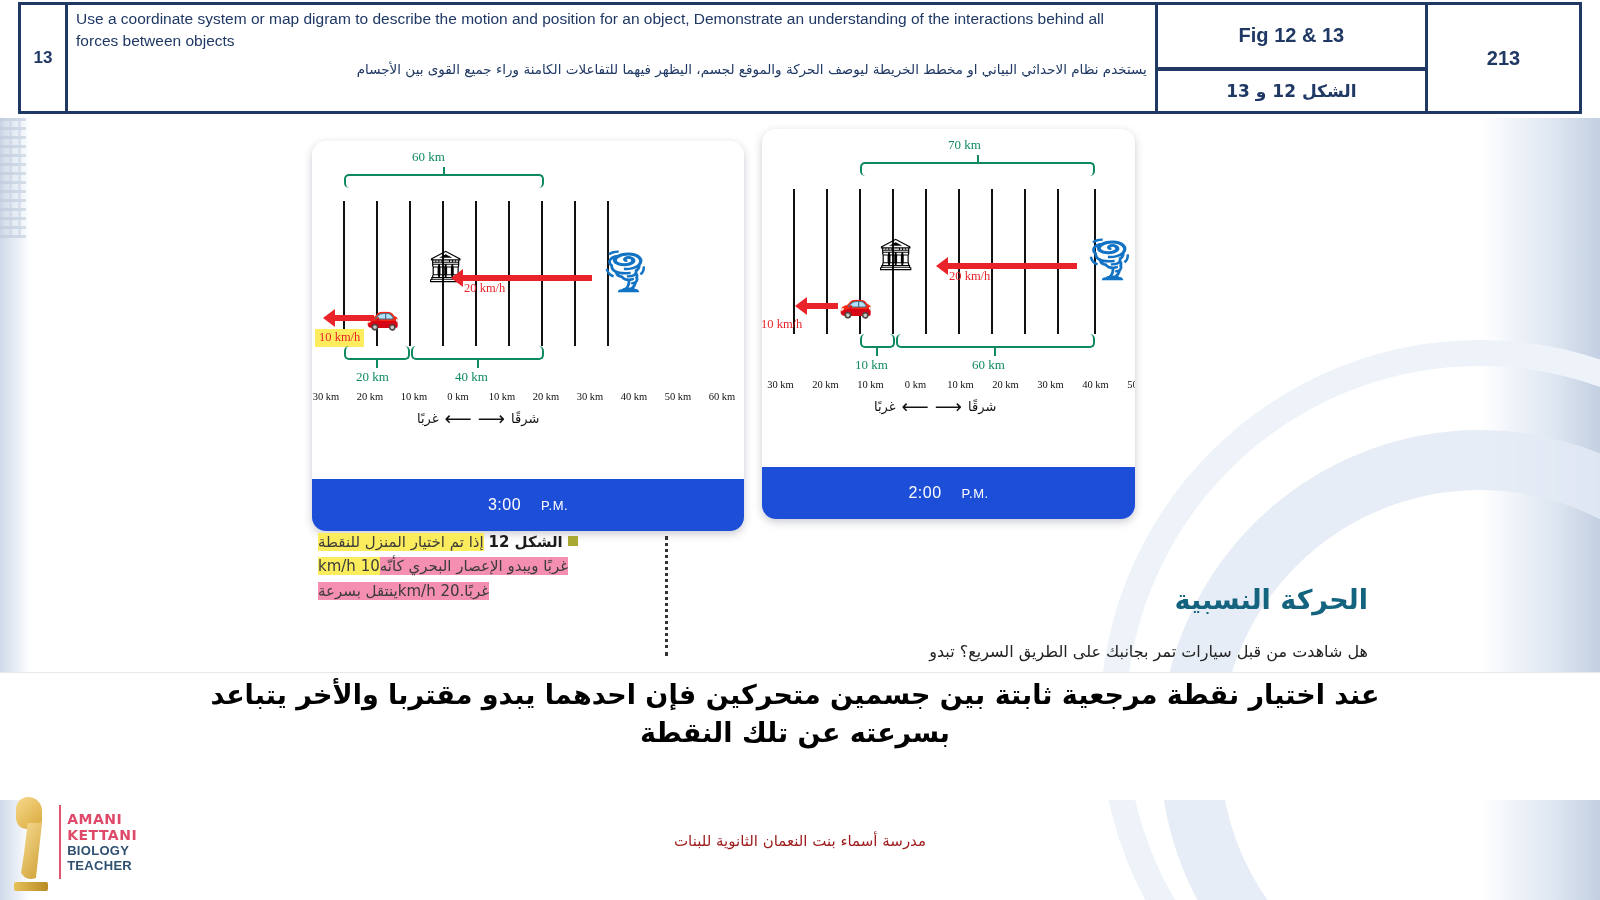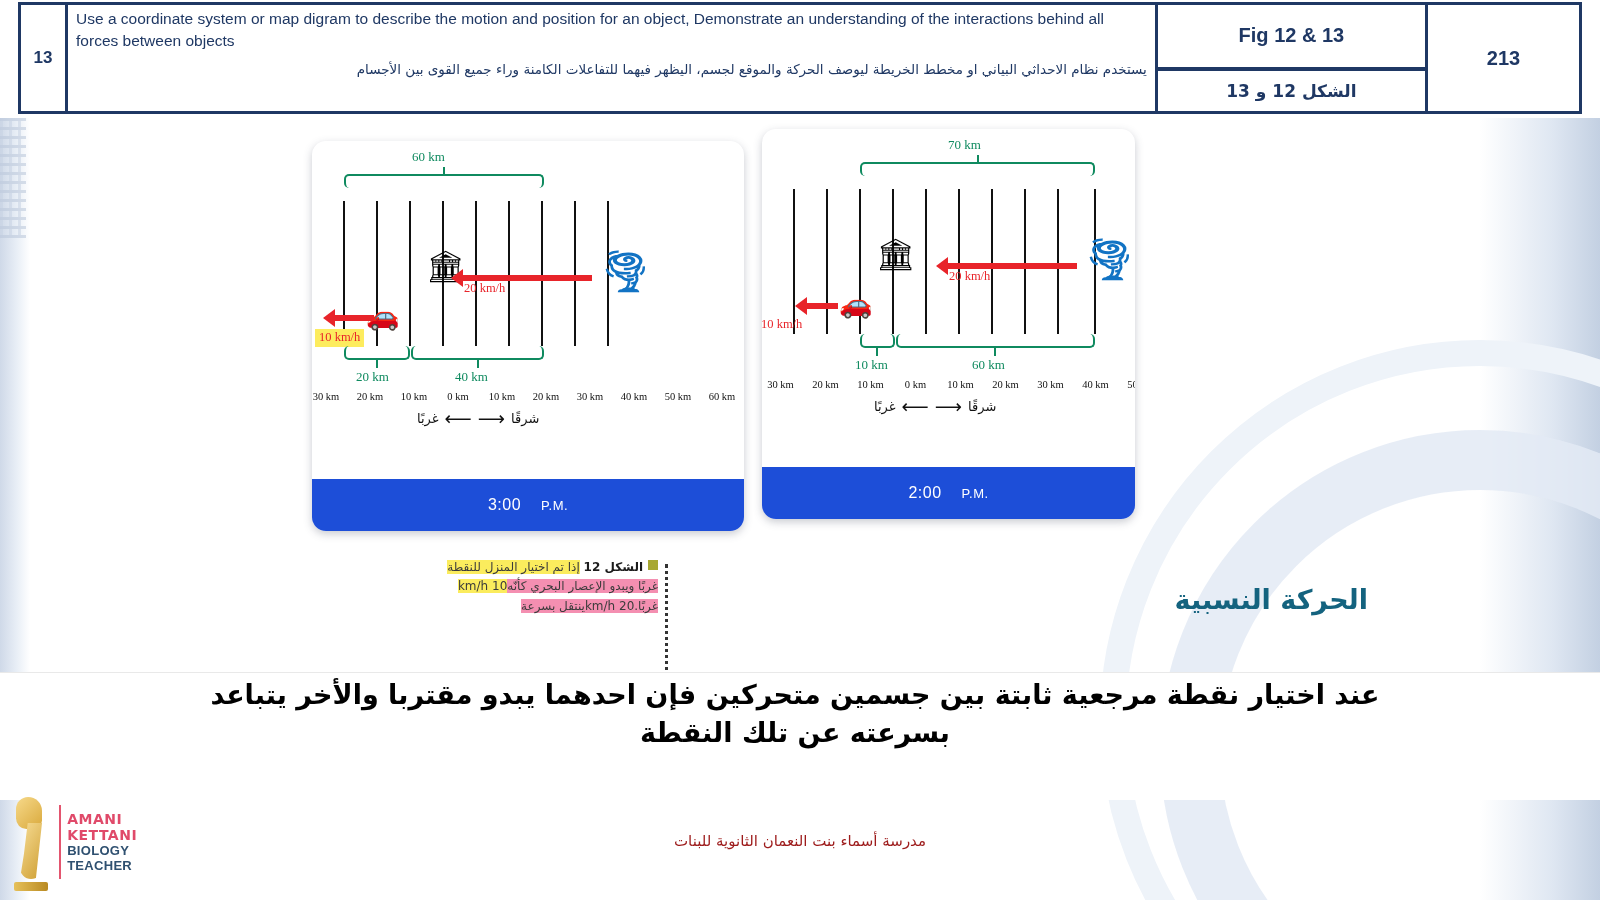--- a/index.html
+++ b/index.html
@@ -171,24 +171,24 @@
   
   .icon-house { position: absolute; font-size: 31px; line-height: 1; }
   .icon-car   { position: absolute; font-size: 27px; line-height: 1; }
   .icon-cyclone {
     position: absolute; color: #1273c4; font-size: 40px; line-height: 1;
     font-weight: bold;
   }
 
   
   .fig-caption {
-    position: absolute; left: 318px; top: 558px; width: 340px;
-    direction: rtl; text-align: right;
-    font-family: "DejaVu Sans", sans-serif;
-    font-size: 12px; line-height: 1.62; color: #3b3b3b;
+    position: absolute; left: 318px; top: 530px; width: 340px;
+    direction: rtl; text-align: left;
+    font-family: "DejaVu Sans", sans-serif;
+    font-size: 15px; line-height: 1.62; color: #3b3b3b;
   }
   .cap-square {
     display: inline-block; width: 10px; height: 10px;
     background: #a8a832; margin-left: 5px; vertical-align: 1px;
   }
   .cap-bold { font-weight: bold; color: #1c1c1c; }
   .hl-y { background: #fbec5d; }
   .hl-p { background: #f48fb1; }
   .cap-dotline {
     position: absolute; right: -10px; top: 6px;
@@ -427,20 +427,21 @@
     </div>
     <div>
       <span class="hl-p">غربًا ويبدو الإعصار البحري كأنّه</span><span class="hl-y">10 km/h</span>
     </div>
     <div>
       <span class="hl-p">غربًا.</span><span class="hl-p">20 km/h</span><span class="hl-p">ينتقل بسرعة</span>
     </div>
   </div>
 
   <div class="sec-heading">الحركة النسبية</div>
+  <div class="sec-body">هل شاهدت من قبل سيارات تمر بجانبك على الطريق السريع؟ تبدو</div>
 
   <div class="overlay-box"></div>
   <div class="overlay-text">
     <div>عند اختيار نقطة مرجعية ثابتة بين جسمين متحركين فإن احدهما يبدو مقتربا والأخر يتباعد</div>
     <div>بسرعته عن تلك النقطة</div>
   </div>
 
   <div class="footer-logo">
     <div class="logo-figure">
       <div class="head"></div>

